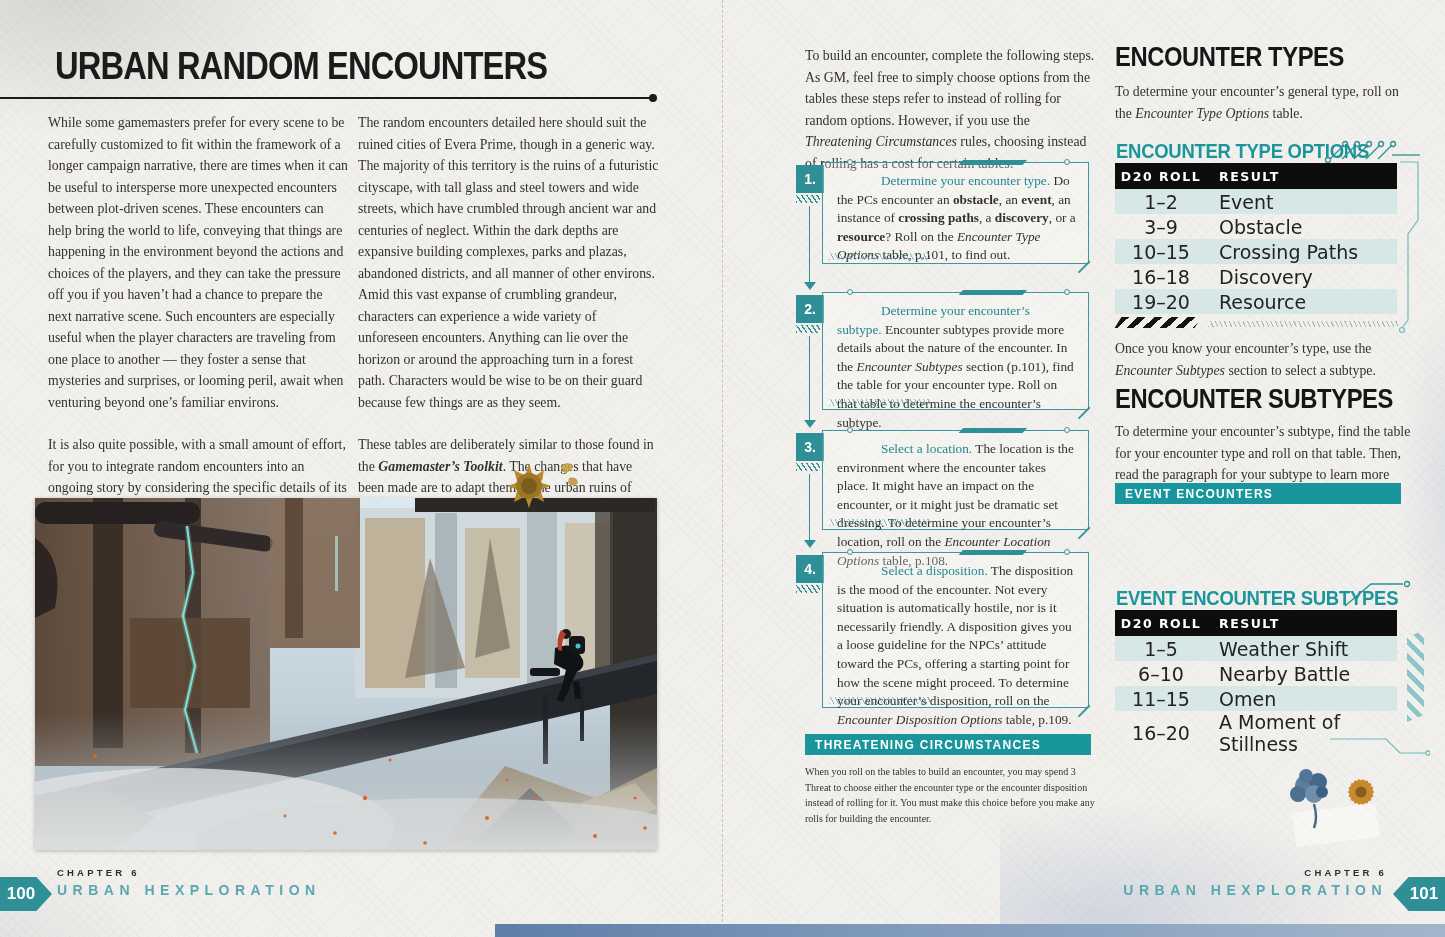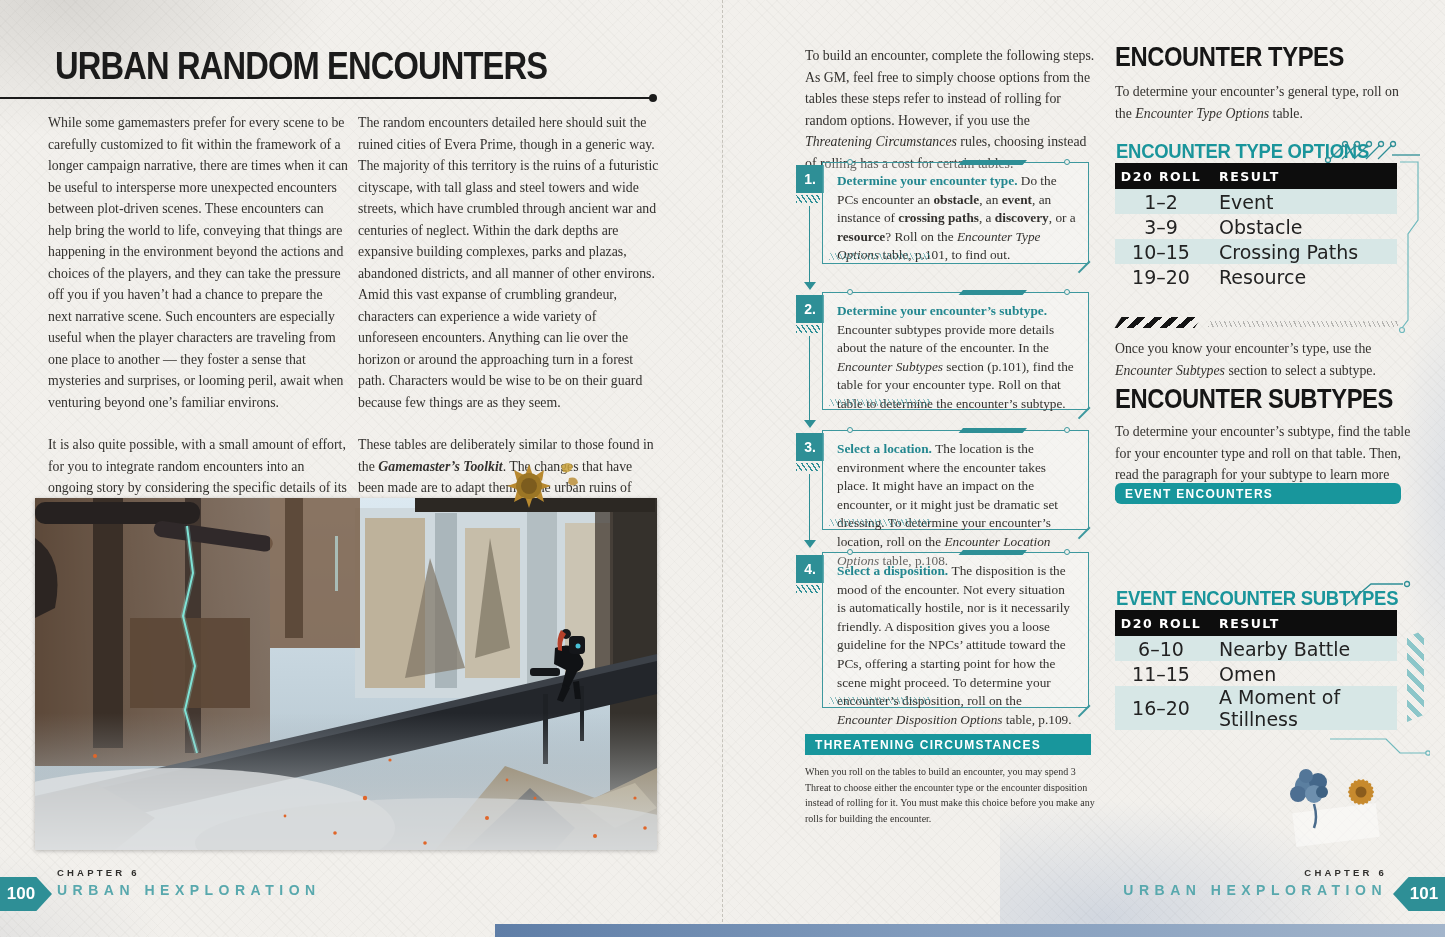--- a/index.html
+++ b/index.html
@@ -40,21 +40,21 @@
     border-radius:50%; background:#1b1b1b; }
 
   .body-col { position:absolute; font-size:13.8px; line-height:1.56; color:#33312e; }
   .body-col p { margin:0 0 21px; }
   .col-1 { left:48px; top:112px; width:300px; }
   .col-2 { left:358px; top:112px; width:301px; }
 
   .st-b { font-weight:700; }
   .st-i { font-style:italic; }
   .st-bi { font-weight:700; font-style:italic; }
-  .st-lead { font-weight:700; color:#23878f; font-family:"Liberation Serif", serif; }
+  .st-lead { font-weight:400; color:#23878f; font-family:"Liberation Serif", serif;margin-left:44px; }
 
   .artwork { position:absolute; left:35px; top:498px; width:622px; height:352px;
     box-shadow:0 1px 4px rgba(0,0,0,.25); }
   .artwork svg { display:block; width:100%; height:100%; }
 
   .gold-flower { position:absolute; left:503px; top:458px; width:78px; height:52px; }
 
   
   .chapter-label {
     position:absolute; font-family:"Liberation Sans", sans-serif;
@@ -107,21 +107,21 @@
   .conn-arrow { position:absolute; left:804px; width:0; height:0;
     border-left:6px solid transparent; border-right:6px solid transparent;
     border-top:8px solid #2e8f96; }
 
   .banner {
     position:absolute; height:21px; background:#18969c; color:#fff;
     font-family:"Liberation Sans", sans-serif; font-weight:700; font-size:12px;
     letter-spacing:1.3px; display:flex; align-items:center; padding-left:10px;
   }
   .banner-threat { left:805px; top:734px; width:286px; }
-  .banner-event  { left:1115px; top:483px; width:286px;border-radius:6px; }
+  .banner-event  { left:1115px; top:483px; width:286px; }
   .threat-para { position:absolute; left:805px; top:764px; width:296px;
     font-size:10px; line-height:1.56; color:#33312e; }
 
   
   .big-heading {
     position:absolute; font-family:"Liberation Sans", sans-serif; font-stretch:condensed;
     font-weight:700; font-size:28px; color:#161616; letter-spacing:-0.5px;
     transform:scaleX(.85); transform-origin:left center; white-space:nowrap;
   }
   .h-types { left:1115px; top:41px; }
@@ -399,20 +399,24 @@
         </tr>
         <tr>
           <td class="c-roll">3–9</td>
           <td class="c-result">Obstacle</td>
         </tr>
         <tr>
           <td class="c-roll">10–15</td>
           <td class="c-result">Crossing Paths</td>
         </tr>
         <tr>
+          <td class="c-roll">16–18</td>
+          <td class="c-result">Discovery</td>
+        </tr>
+        <tr>
           <td class="c-roll">19–20</td>
           <td class="c-result">Resource</td>
         </tr>
       </tbody>
   </table>
 
   <div class="deco hazard"></div>
   <div class="deco hatch-line"></div>
 
   <p class="serif-para once-para"><span>Once you know your encounter’s type, use the </span><span class="st-i">Encounter Subtypes</span><span> section to select a subtype.</span></p>
@@ -429,20 +433,24 @@
   </svg>
 
   <table class="roll-table table-2">
     <thead>
       <tr>
         <th>D20 ROLL</th>
         <th>RESULT</th>
       </tr>
     </thead>
     <tbody>
+        <tr>
+          <td class="c-roll">1–5</td>
+          <td class="c-result">Weather Shift</td>
+        </tr>
         <tr>
           <td class="c-roll">6–10</td>
           <td class="c-result">Nearby Battle</td>
         </tr>
         <tr>
           <td class="c-roll">11–15</td>
           <td class="c-result">Omen</td>
         </tr>
         <tr>
           <td class="c-roll">16–20</td>

